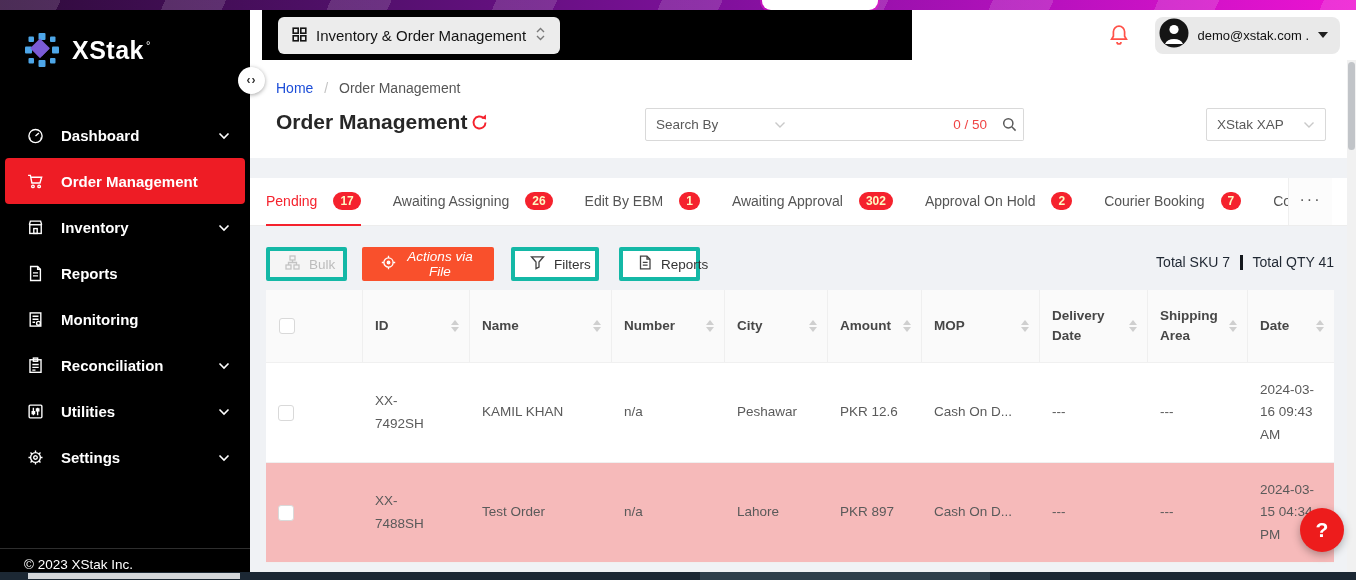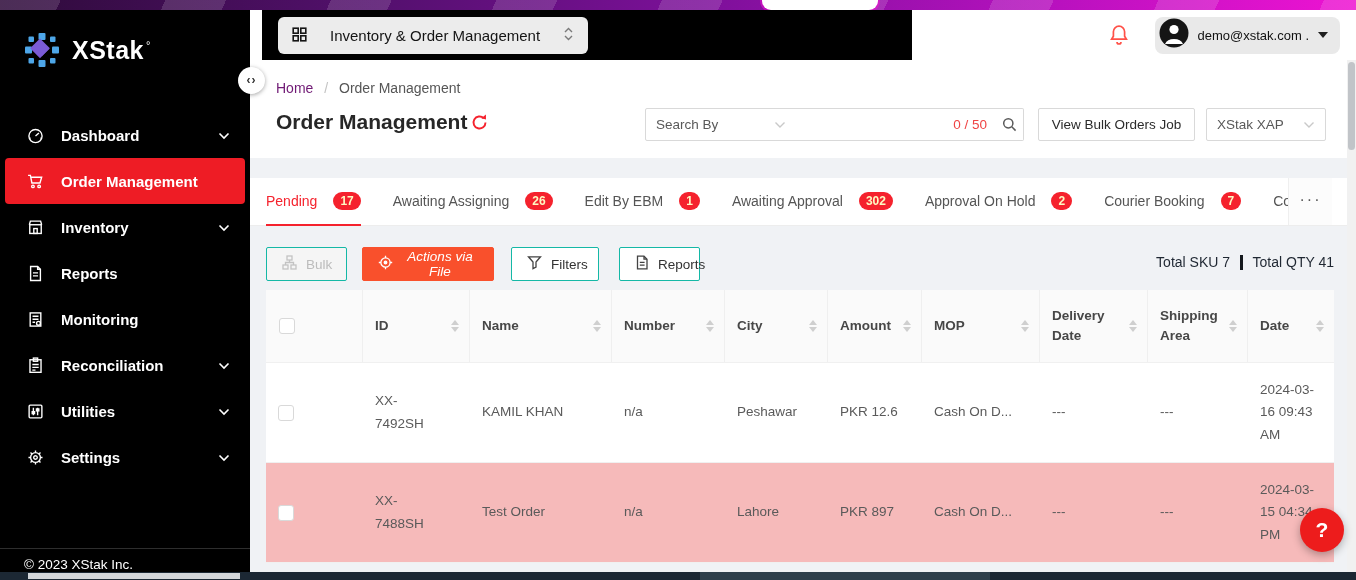--- a/index.html
+++ b/index.html
@@ -31,34 +31,34 @@
   .collapse-btn { position:absolute; left:238px; top:67px; width:27px; height:27px; border-radius:50%;
     background:#fff; border:none; box-shadow:0 1px 4px rgba(0,0,0,.35); z-index:6; cursor:pointer;
     font-size:12px; color:#333; font-weight:700; letter-spacing:1px; line-height:27px; text-align:center; }
 
   
   .main { position:absolute; left:250px; top:10px; width:1106px; height:570px; background:#f0f2f5; }
 
   .app-header { position:absolute; left:0; top:0; width:1106px; height:50px; background:#fff; }
   .header-dark { position:absolute; left:12px; top:0; width:650px; height:50px; background:#000; }
   .app-switcher { position:absolute; left:28px; top:7px; height:37px; background:#ececec; border:none;
-    border-radius:6px; display:flex; align-items:center; gap:23px; padding:0 14px; cursor:pointer; }
+    border-radius:6px; display:flex; align-items:center; gap:9px; padding:0 14px; cursor:pointer; }
   .app-switcher .as-label { font-size:15px; color:#141414; font-family:"Liberation Sans",sans-serif; }
   .header-right { position:absolute; right:16px; top:0; height:50px; display:flex; align-items:center; gap:26px; }
   .bell-btn { background:none; border:none; cursor:pointer; display:flex; }
   .user-pill { display:flex; align-items:center; gap:9px; background:#e9e9e9; border-radius:8px;
     height:37px; padding:0 12px 0 4px; cursor:pointer; }
   .user-email { font-size:13px; color:#111; }
   .caret-down { width:0; height:0; border-left:5px solid transparent; border-right:5px solid transparent;
     border-top:6px solid #1f1f1f; }
 
   
   .page-head { position:absolute; left:0; top:50px; width:1106px; height:98px; background:#fff; }
   .breadcrumb { position:absolute; left:26px; top:20px; font-size:14px; }
-  .bc-home { color:#701a75;text-align:right; } .bc-sep { color:#c3c3c3; margin:0 7px; } .bc-cur { color:#565656; }
+  .bc-home { color:#1d4ed8;text-align:right; } .bc-sep { color:#c3c3c3; margin:0 7px; } .bc-cur { color:#565656; }
   .page-title { position:absolute; left:26px; top:50px; font-size:21px; font-weight:700; color:#272727; }
   .refresh-btn { position:absolute; left:220px; top:53px; background:none; border:none; cursor:pointer; }
   .ctl { position:absolute; top:48px; height:33px; background:#fff; border:1px solid #d9d9d9; display:flex;
     align-items:center; font-size:13.5px; color:#595959; }
   .ctl-searchby { left:395px; width:152px; border-radius:2px 0 0 2px; padding:0 10px; justify-content:space-between; cursor:pointer; }
   .ctl-input { left:546px; width:200px; border-left:none; padding:0 8px; }
   .ctl-input input { border:none; outline:none; flex:1; min-width:10px; font:13.5px "Liberation Sans",sans-serif; }
   .ctl-counter { color:#ef4444; margin-left:16px; white-space:nowrap; }
   .ctl-searchbtn { left:745px; width:29px; justify-content:center; border-left:none; border-radius:0 2px 2px 0; cursor:pointer; background:#fff; }
   .ctl-viewbulk { left:788px; width:157px; justify-content:center; color:#2b2b2b; border-radius:2px; cursor:pointer; background:#fff; }
@@ -73,21 +73,21 @@
   .tab.active { color:#f5222d; border-bottom-color:#f5222d; }
   .tab-badge { background:#f5222d; color:#fef9c3; font-size:12px; line-height:18px; min-width:18px;
     padding:0 7px; border-radius:10px; text-align:center; font-weight:600; }
   .tabs-more { position:absolute; right:24px; top:0; width:44px; height:47px; background:#fcfcfc;
     border-left:1px solid #efefef; color:#595959; font-size:16px; letter-spacing:2px; text-align:center;
     line-height:44px; cursor:pointer; }
 
   
   .toolbar { position:absolute; left:0; top:237px; width:1106px; height:34px; }
   .tb-btn { position:absolute; top:0; height:34px; border-radius:2px; font-size:13.5px; display:flex;
-    align-items:center; gap:9px; padding:0 15px; cursor:pointer; border:1px solid #14b8a6; background:#fff; color:#333; }
+    align-items:center; gap:9px; padding:0 15px; cursor:pointer; border:4px solid #14b8a6; background:#fff; color:#333; }
   .tb-bulk { left:16px; width:81px; background:#f5f5f5; color:#bcbcbc; cursor:not-allowed; }
   .tb-actions { left:112px; width:132px; background:#f9502c; border-color:#f9502c; color:#fff;font-style:italic; }
   .tb-filters { left:261px; width:88px; }
   .tb-reports { left:369px; width:81px; }
   .totals { position:absolute; right:22px; top:7px; display:flex; align-items:center; gap:10px;
     font-size:14px; color:#1f2732; }
   .tot-div { width:2.5px; height:15px; background:#14181d; }
 
   
   .table-card { position:absolute; left:16px; top:280px; width:1068px; background:#fff; }
@@ -321,21 +321,20 @@
       <div class="ctl ctl-input">
         <input value="" style="">
         <span class="ctl-counter">0 / 50</span>
       </div>
       <button class="ctl ctl-searchbtn">
         <svg width="15" height="15" viewBox="0 0 15 15" fill="none" stroke="#5a5a5a" stroke-width="1.5">
           <circle cx="6.3" cy="6.3" r="4.6"></circle>
             <path d="M9.8 9.8 L13.6 13.6"></path>
         </svg>
       </button>
-      <button class="ctl ctl-viewbulk">View Bulk Orders Job</button>
       <div class="ctl ctl-xap">
         <span>XStak XAP</span>
         <svg width="12" height="8" viewBox="0 0 12 8" fill="none" stroke="#c9c9c9" stroke-width="1.4">
           <path d="M1.5 1.5 L6 6 L10.5 1.5"></path>
         </svg>
       </div>
     </section>
 
     <div class="tabs-bar">
       <div class="tabs-scroll" id="tabs">

